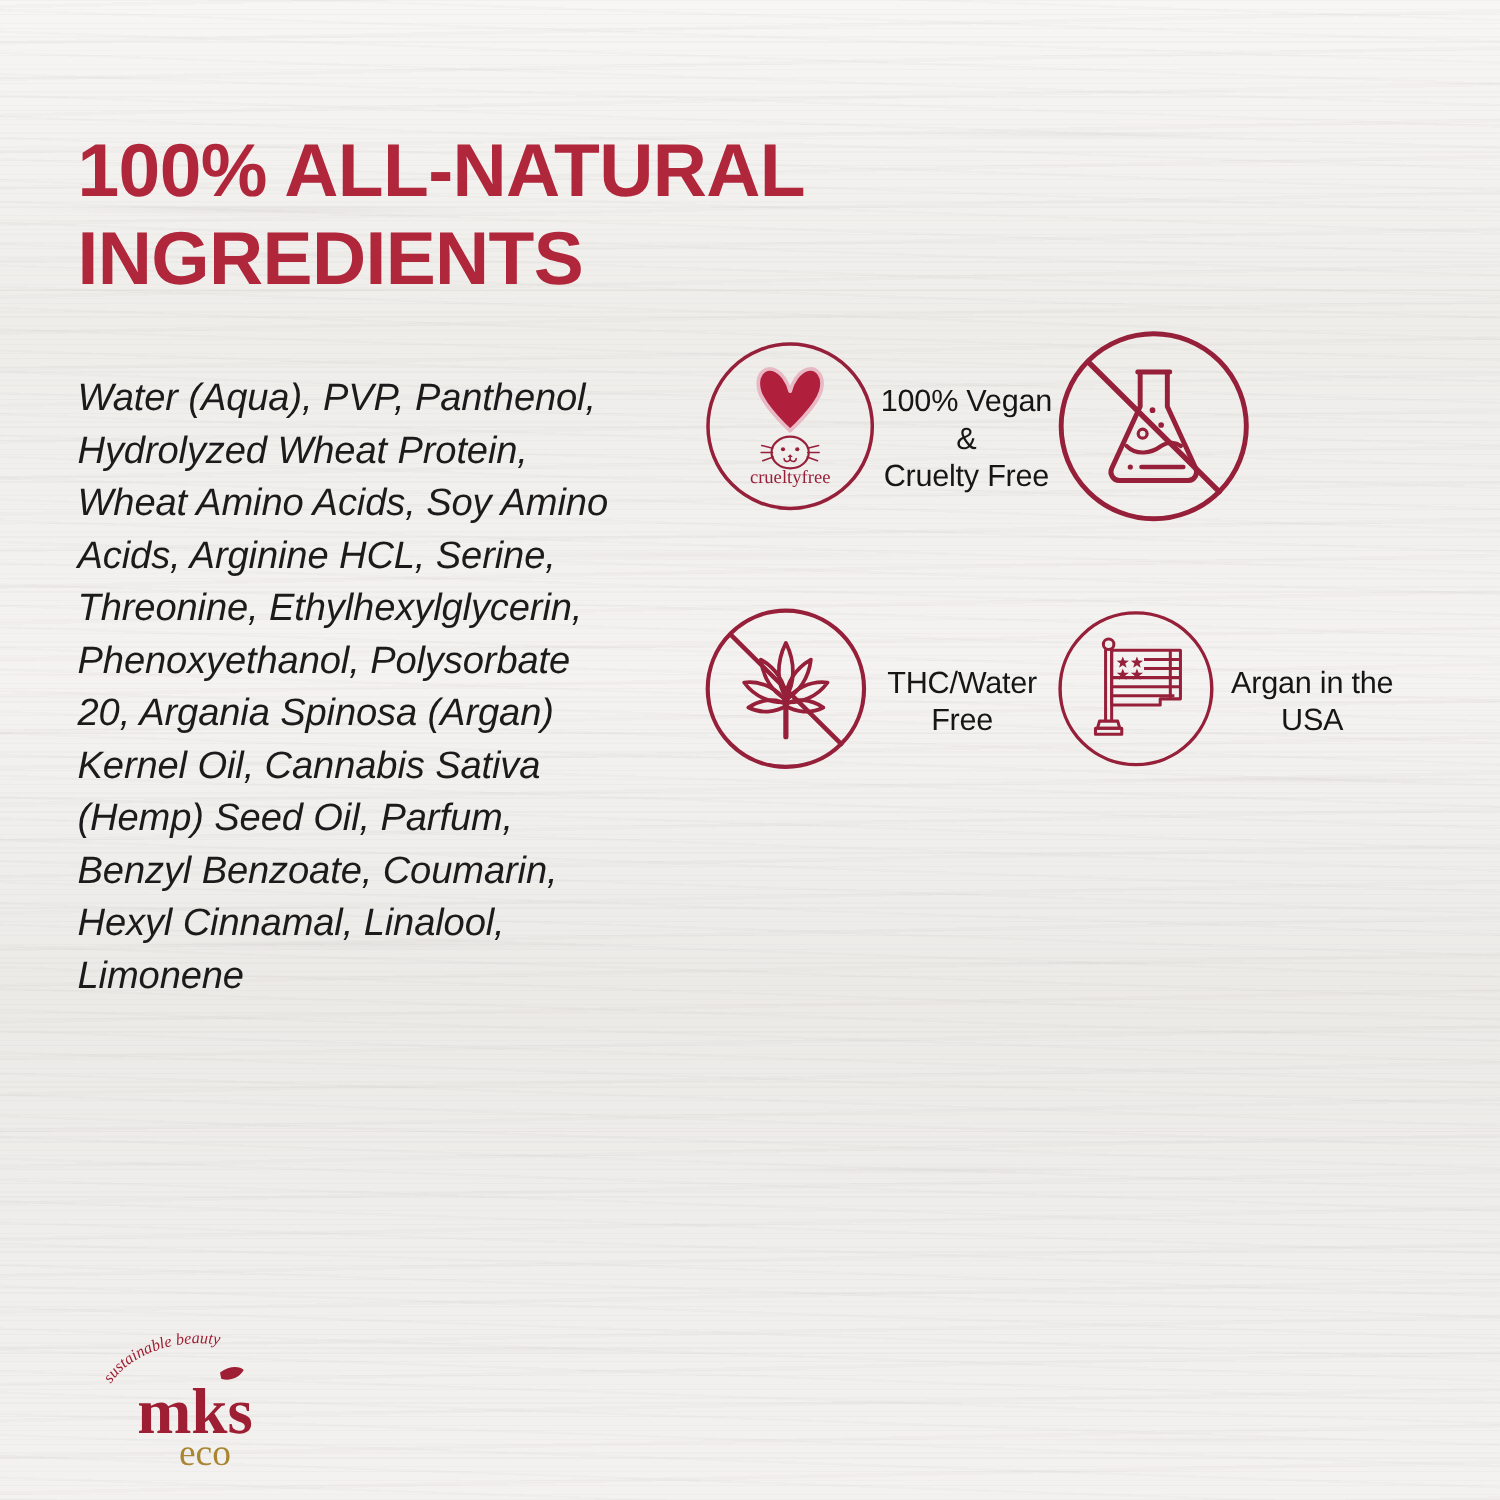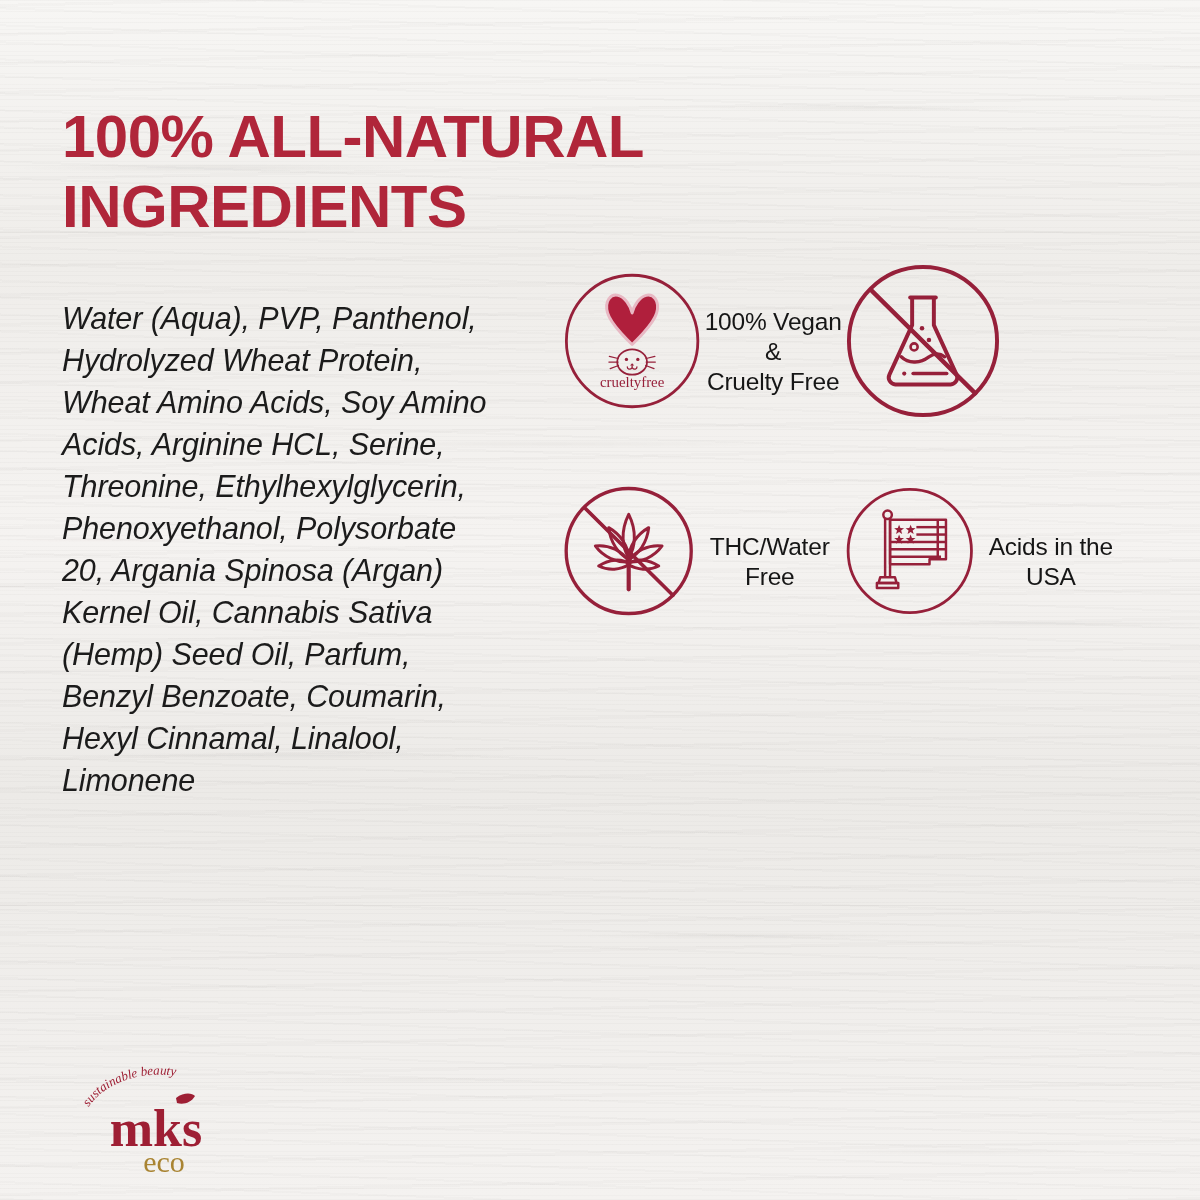--- a/index.html
+++ b/index.html
@@ -257,21 +257,21 @@
 
           <g fill="#96203a">
             <polygon points="67,48 68.6,52.1 73,52.3 69.5,55 70.7,59.2 67,56.8 63.3,59.2 64.5,55 61,52.3 65.4,52.1"></polygon>
             <polygon points="81,48 82.6,52.1 87,52.3 83.5,55 84.7,59.2 81,56.8 77.3,59.2 78.5,55 75,52.3 79.4,52.1"></polygon>
             <polygon points="67,60 68.6,64.1 73,64.3 69.5,67 70.7,71.2 67,68.8 63.3,71.2 64.5,67 61,64.3 65.4,64.1"></polygon>
             <polygon points="81,60 82.6,64.1 87,64.3 83.5,67 84.7,71.2 81,68.8 77.3,71.2 78.5,67 75,64.3 79.4,64.1"></polygon>
           </g>
 
           <path d="M114 42 L114 90" stroke="#96203a" stroke-width="3" fill="none"></path>
         </svg>
-        <div class="badge-caption">Acids in the USA</div>
+        <div class="badge-caption">Argan in the USA</div>
       </div>
     </div>
   </div>
 
   <svg class="logo" viewBox="0 0 190 112">
     <defs>
       <path id="arcpath" d="M 18 62 A 78 56 0 0 1 168 48" fill="none"></path>
     </defs>
     <text font-family="'Liberation Serif', serif" font-size="13" font-style="italic" fill="#9e1f34">
       <textPath href="#arcpath" startOffset="10%">sustainable beauty</textPath>

